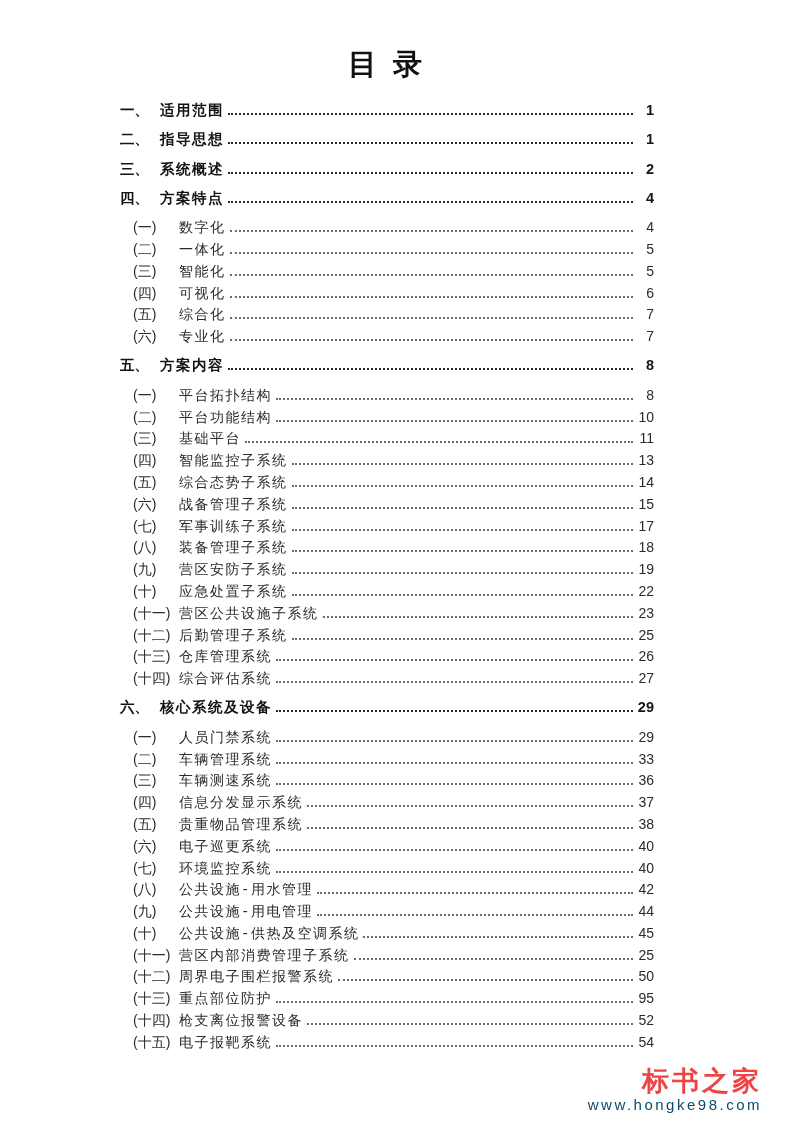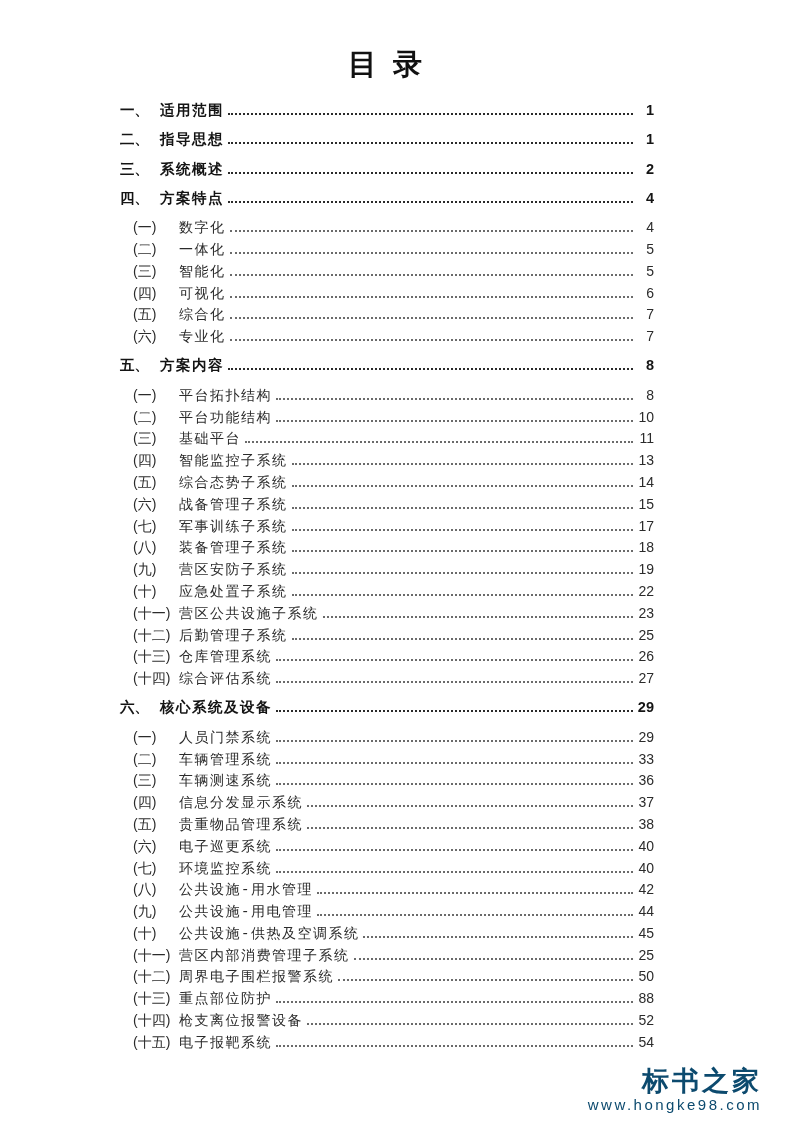--- a/index.html
+++ b/index.html
@@ -64,21 +64,21 @@
     position: absolute;
     right: 12px;
     bottom: 8px;
     text-align: right;
     user-select: none;
   }
   .watermark .wm-name {
     font-size: 27px;
     font-weight: bold;
     letter-spacing: 3px;
-    color: #0c4a6e;
+    color: #ef4444;
     line-height: 30px;
   }
   .watermark .wm-url {
     font-size: 15px;
     letter-spacing: 2.5px;
     color: #0c4a6e;
     line-height: 18px;
   }
 </style>
 </head>
@@ -314,21 +314,21 @@
       <div class="toc-row lvl2">
       <span class="num">(十二)</span>
       <span class="label">周界电子围栏报警系统</span>
       <span class="leader"></span>
       <span class="pg">50</span>
     </div>
       <div class="toc-row lvl2">
       <span class="num">(十三)</span>
       <span class="label">重点部位防护</span>
       <span class="leader"></span>
-      <span class="pg">88</span>
+      <span class="pg">95</span>
     </div>
       <div class="toc-row lvl2">
       <span class="num">(十四)</span>
       <span class="label">枪支离位报警设备</span>
       <span class="leader"></span>
       <span class="pg">52</span>
     </div>
       <div class="toc-row lvl2">
       <span class="num">(十五)</span>
       <span class="label">电子报靶系统</span>

